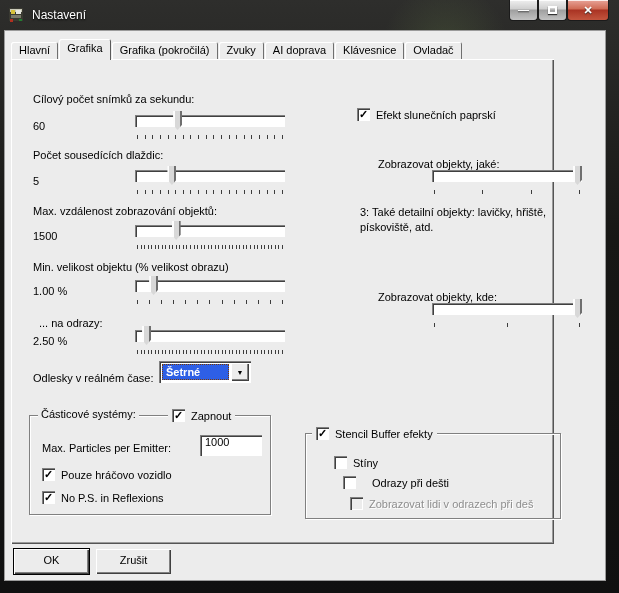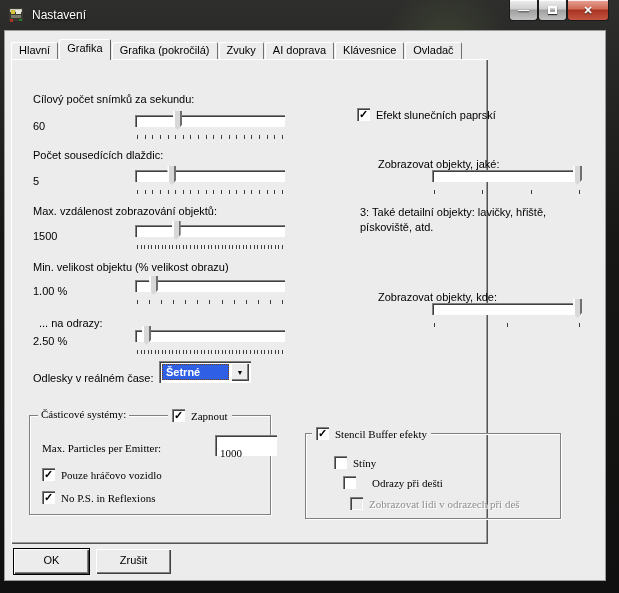--- a/index.html
+++ b/index.html
@@ -28,21 +28,21 @@
   .client { position:absolute; left:4px; top:30px; width:602px; height:551px;
     background:#ececec; border:1px solid #9b9b9b; }
 
   
   .tabstrip { position:absolute; left:6px; top:8px; height:21px; display:flex; align-items:flex-end; }
   .tab { position:relative; height:18px; padding:2px 8px 0 8px; margin-right:1px; background:#ececec;
     box-shadow: inset 1px 1px 0 #fff, inset -1px 0 0 #6f6f6f; border-top-left-radius:2px; border-top-right-radius:2px;
     white-space:nowrap; z-index:1; }
   .tab.active { height:21px; padding-top:3px; z-index:3; box-shadow: inset 1px 1px 0 #fff, inset -1px 0 0 #5a5a5a; }
 
-  .page { position:absolute; left:6px; top:28px; width:477px; height:485px; background:#ececec;
+  .page { position:absolute; left:6px; top:28px; width:543px; height:485px; background:#ececec;
     box-shadow: inset 1px 1px 0 #fff, inset -1px -1px 0 #545454, inset -2px -2px 0 #9a9a9a; z-index:2; }
 
   .lbl { position:absolute; white-space:nowrap; }
   .val { position:absolute; white-space:nowrap; }
 
   
   .slider { position:absolute; width:150px; height:26px; }
   .slider .track { position:absolute; left:0; top:2px; width:150px; height:12px; background:#fff;
     box-shadow: inset 1px 1px 0 #808080, inset 2px 2px 0 #404040, inset -1px -1px 0 #fff; }
   .slider .thumb { position:absolute; top:-2px; width:9px; height:19px;
@@ -54,36 +54,36 @@
 
   
   .check { position:absolute; display:flex; align-items:center; gap:6px; white-space:nowrap; }
   .box { width:13px; height:13px; background:#fff; flex:0 0 13px;
     box-shadow: inset 1px 1px 0 #808080, inset 2px 2px 0 #404040, inset -1px -1px 0 #fff;
     display:flex; align-items:center; justify-content:center; font-size:11px; font-weight:bold; line-height:13px; }
   .check.disabled { color:#8e8e8e; text-shadow:1px 1px 0 #fff; }
   .check.disabled .box { background:#ececec; }
 
   
-  .group { position:absolute; border:1px solid #808080; box-shadow:1px 1px 0 #fff, inset 1px 1px 0 #fff;font-family:Liberation Serif, serif; }
+  .group { position:absolute; border:1px solid #808080; box-shadow:1px 1px 0 #fff, inset 1px 1px 0 #fff; }
   .legend { position:absolute; top:-8px; left:8px; background:#ececec; padding:0 3px; white-space:nowrap; }
   .legend-check { top:-7px; background:#ececec; padding:0 4px; }
 
   
   .combo { position:absolute; width:92px; height:22px; background:#fff;
     box-shadow: inset 1px 1px 0 #808080, inset 2px 2px 0 #404040, inset -1px -1px 0 #fff; display:flex;font-weight:bold; }
   .combo .sel { flex:1; margin:3px 0 3px 3px; background:#2e5fe5; color:#fff; padding:1px 3px;
     border:1px dotted #7a3b00; overflow:hidden; white-space:nowrap; }
   .combo .drop { width:18px; margin:2px; background:#ececec;
     box-shadow: inset 1px 1px 0 #fff, inset -1px -1px 0 #404040, inset -2px -2px 0 #808080;
     display:flex; align-items:center; justify-content:center; font-size:7px; }
 
   
   .tinput { position:absolute; background:#fff; box-shadow: inset 1px 1px 0 #808080, inset 2px 2px 0 #404040, inset -1px -1px 0 #fff;
-    padding:12px 0 0 5px;margin-left:15px; }
+    padding:1px 0 0 5px; }
 
   
   .btn { position:absolute; width:75px; height:25px; background:#ececec; text-align:center; padding-top:5px;
     box-shadow: inset 1px 1px 0 #fff, inset -1px -1px 0 #404040, inset -2px -2px 0 #808080; }
   .btn.default { outline:1px solid #000; box-shadow: inset 1px 1px 0 #fff, inset -1px -1px 0 #404040, inset -2px -2px 0 #808080, inset 2px 2px 0 #ececec; }
 
   .desc { position:absolute; width:235px; line-height:15px; }
 </style>
 </head>
 <body>

